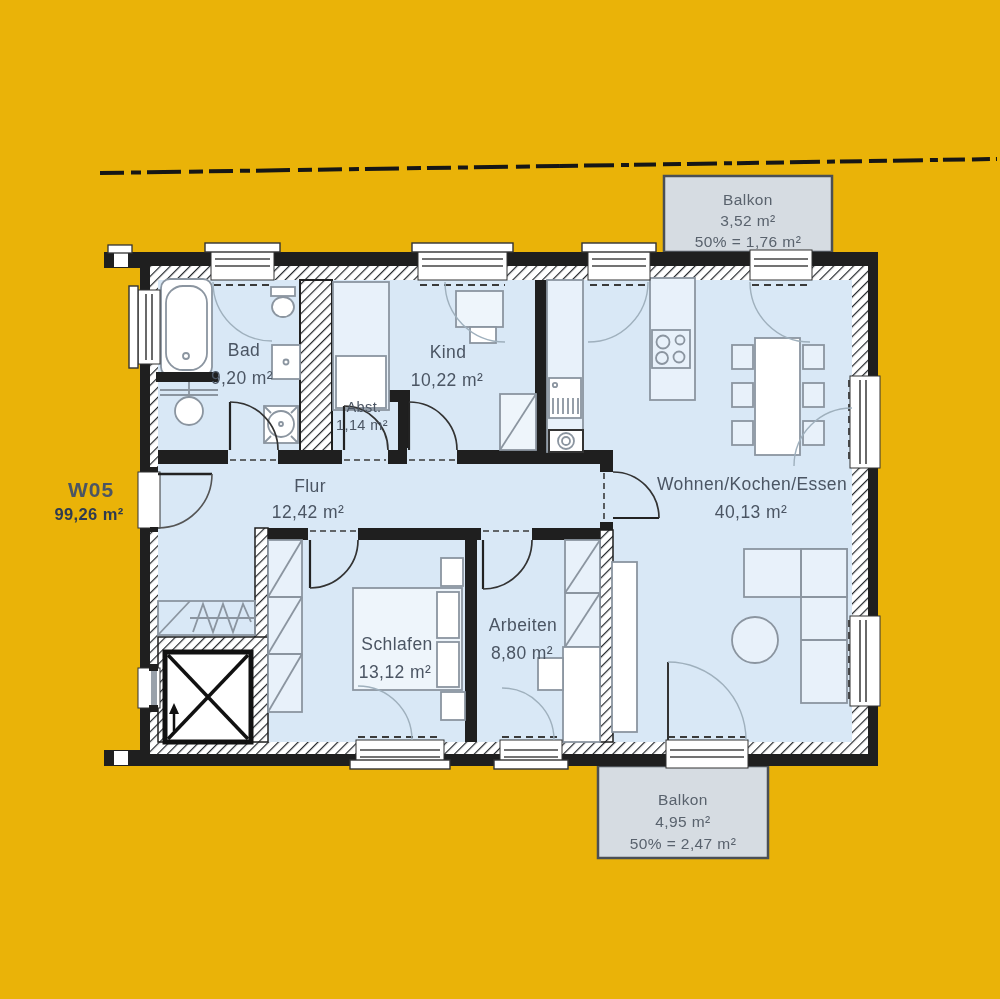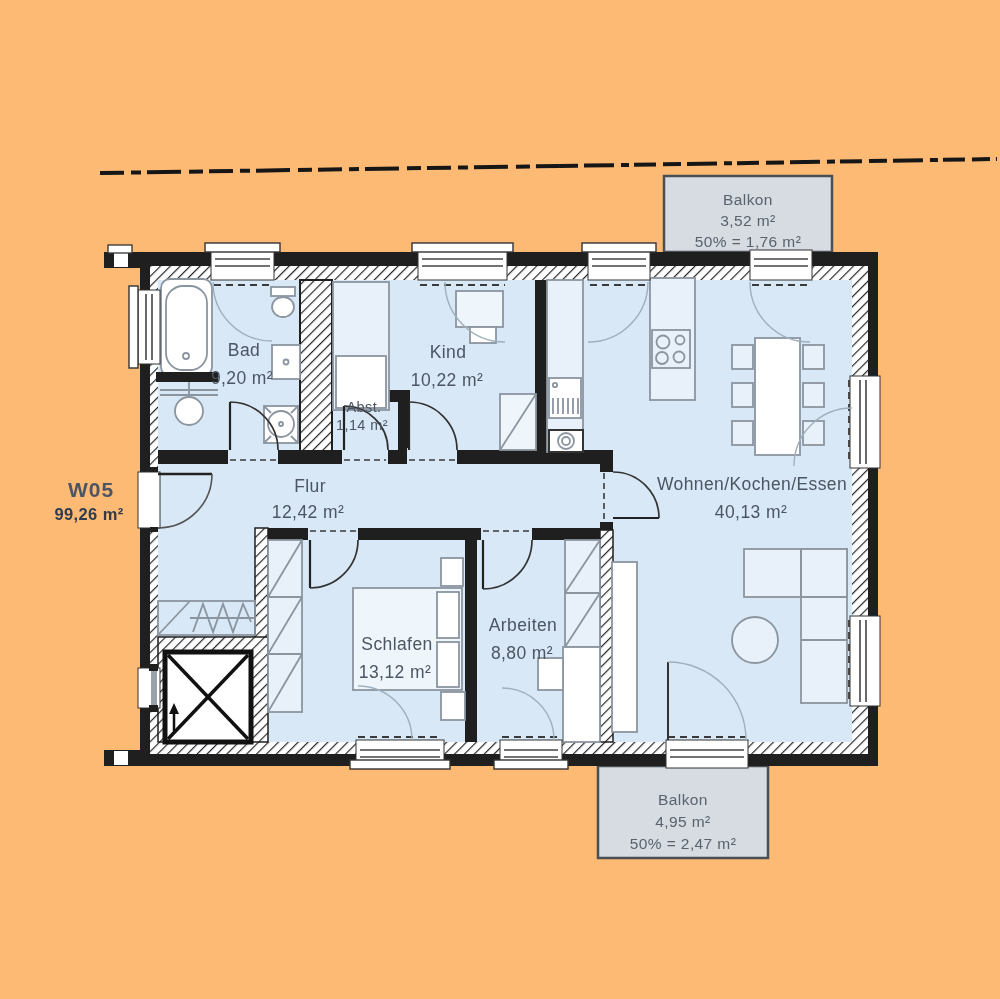--- a/index.html
+++ b/index.html
@@ -1,16 +1,16 @@
 <!DOCTYPE html>
 <html><head>
 <meta charset="utf-8">
 <style>
   html,body{margin:0;padding:0;background:#fff;}
-  .stage{position:relative;width:1000px;height:999px;background:#fdba74;overflow:hidden;
+  .stage{position:relative;width:1000px;height:999px;background:#eab308;overflow:hidden;
          font-family:"Liberation Sans",sans-serif;}
   svg{position:absolute;left:0;top:0;}
   svg text{font-family:"Liberation Sans",sans-serif;fill:#4b5563;letter-spacing:.4px;}
   .room-name,.room-area{font-size:17.5px;}
   .small-name,.small-area{font-size:14.5px;}
   .balcony-text{font-size:15.5px;fill:#59626d;}
   .unit-id{font-size:21px;font-weight:bold;letter-spacing:1px;}
   .unit-area{font-size:16.5px;font-weight:bold;fill:#2f3b4f;}
 </style>
 </head>

